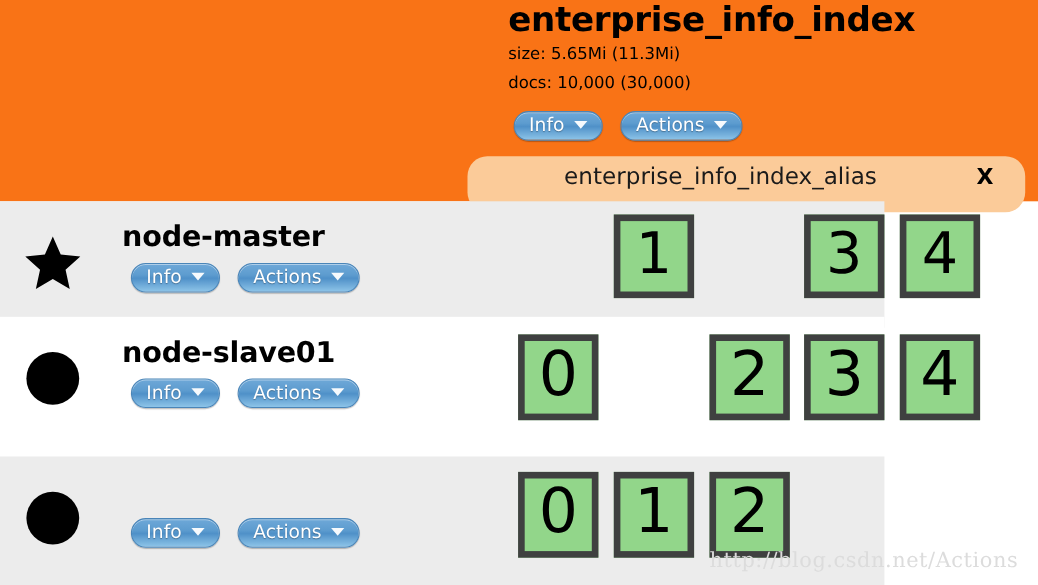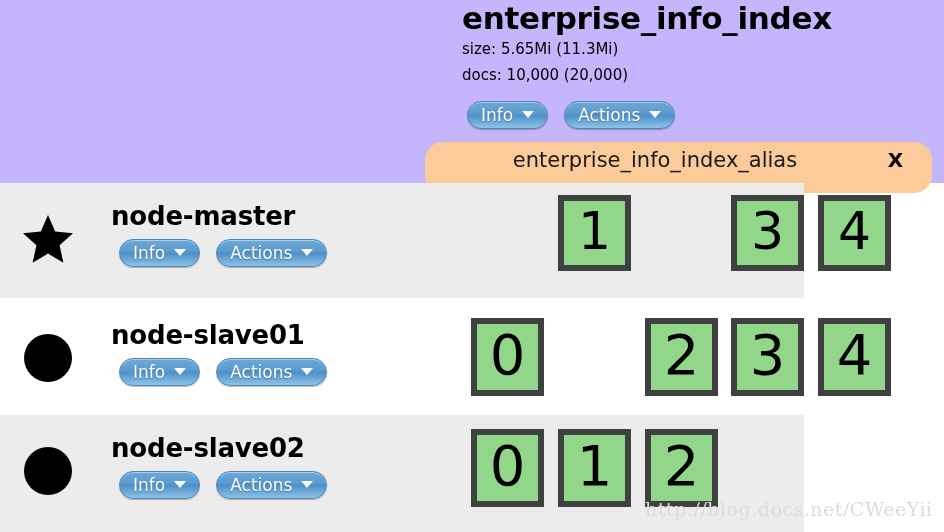--- a/index.html
+++ b/index.html
@@ -8,21 +8,21 @@
     background:#ffffff;
     font-family:"DejaVu Sans","Liberation Sans",sans-serif;
     overflow:hidden;
     position:relative;
   }
   #app{position:relative;width:944px;height:532px;}
 
   
   .index-header{
     position:absolute;left:0;top:0;width:944px;height:183px;
-    background:#c4b5fd;
+    background:#f97316;
   }
   .index-title{
     position:absolute;left:462px;top:-1px;
     font-size:31px;font-weight:bold;color:#000;
     letter-spacing:-0.3px;line-height:38px;
     white-space:nowrap;
   }
   .index-meta{
     position:absolute;left:462px;
     font-size:15px;color:#000;line-height:26px;white-space:nowrap;
@@ -83,21 +83,21 @@
     font-size:20px;font-weight:bold;color:#000;cursor:pointer;
   }
 
   
   .node-row{
     position:absolute;left:0;width:804px;height:115px;
   }
   .node-row.shade{background:#ececec;}
   .node-row.plain{background:#ffffff;}
   #row0{top:183px;height:115px;}
-  #row1{top:302px;height:113px;}
+  #row1{top:288px;height:113px;}
   #row2{top:415px;height:117px;}
 
   .node-icon{
     position:absolute;left:22px;top:30px;
     width:52px;height:52px;
   }
   .node-icon svg{display:block;}
 
   .node-name{
     position:absolute;left:111px;top:18px;
@@ -134,21 +134,21 @@
 <body>
 
 <div id="app">
 
   <div class="index-header">
 
     <div class="index-title">enterprise_info_index</div>
 
     <div class="index-meta index-size">size: 5.65Mi (11.3Mi)</div>
 
-    <div class="index-meta index-docs">docs: 10,000 (20,000)</div>
+    <div class="index-meta index-docs">docs: 10,000 (30,000)</div>
 
     <div class="btn-row-index">
       <div class="pill">
         <span class="lbl">Info</span><span class="caret"></span>
       </div>
       <div class="pill">
         <span class="lbl">Actions</span><span class="caret"></span>
       </div>
     </div>
 
@@ -216,21 +216,20 @@
         </div>
       </div>
   </div>
 
   <div class="node-row shade" id="row2">
     <div class="node-icon">
       <svg width="52" height="52" viewBox="0 0 52 52" aria-hidden="true">
         <circle cx="26" cy="26" r="24" fill="#000000"></circle>
       </svg>
     </div>
-    <div class="node-name">node-slave02</div>
     <div class="node-buttons">
       <div class="pill">
         <span class="lbl">Info</span><span class="caret"></span>
       </div>
       <div class="pill">
         <span class="lbl">Actions</span><span class="caret"></span>
       </div>
     </div>
     <div class="shards">
         <div class="shard" style="left: 471px; top: 14px; width: 73px; height: 78px; font-size: 56px;">
@@ -238,14 +237,14 @@
         </div>
         <div class="shard" style="left: 558px; top: 14px; width: 73px; height: 78px; font-size: 56px;">
           <span>1</span>
         </div>
         <div class="shard" style="left: 645px; top: 14px; width: 73px; height: 78px; font-size: 56px;">
           <span>2</span>
         </div>
       </div>
   </div>
 
-  <div class="watermark">http://blog.docs.net/CWeeYii</div>
+  <div class="watermark">http://blog.csdn.net/Actions</div>
 </div>
 
 </body></html>

